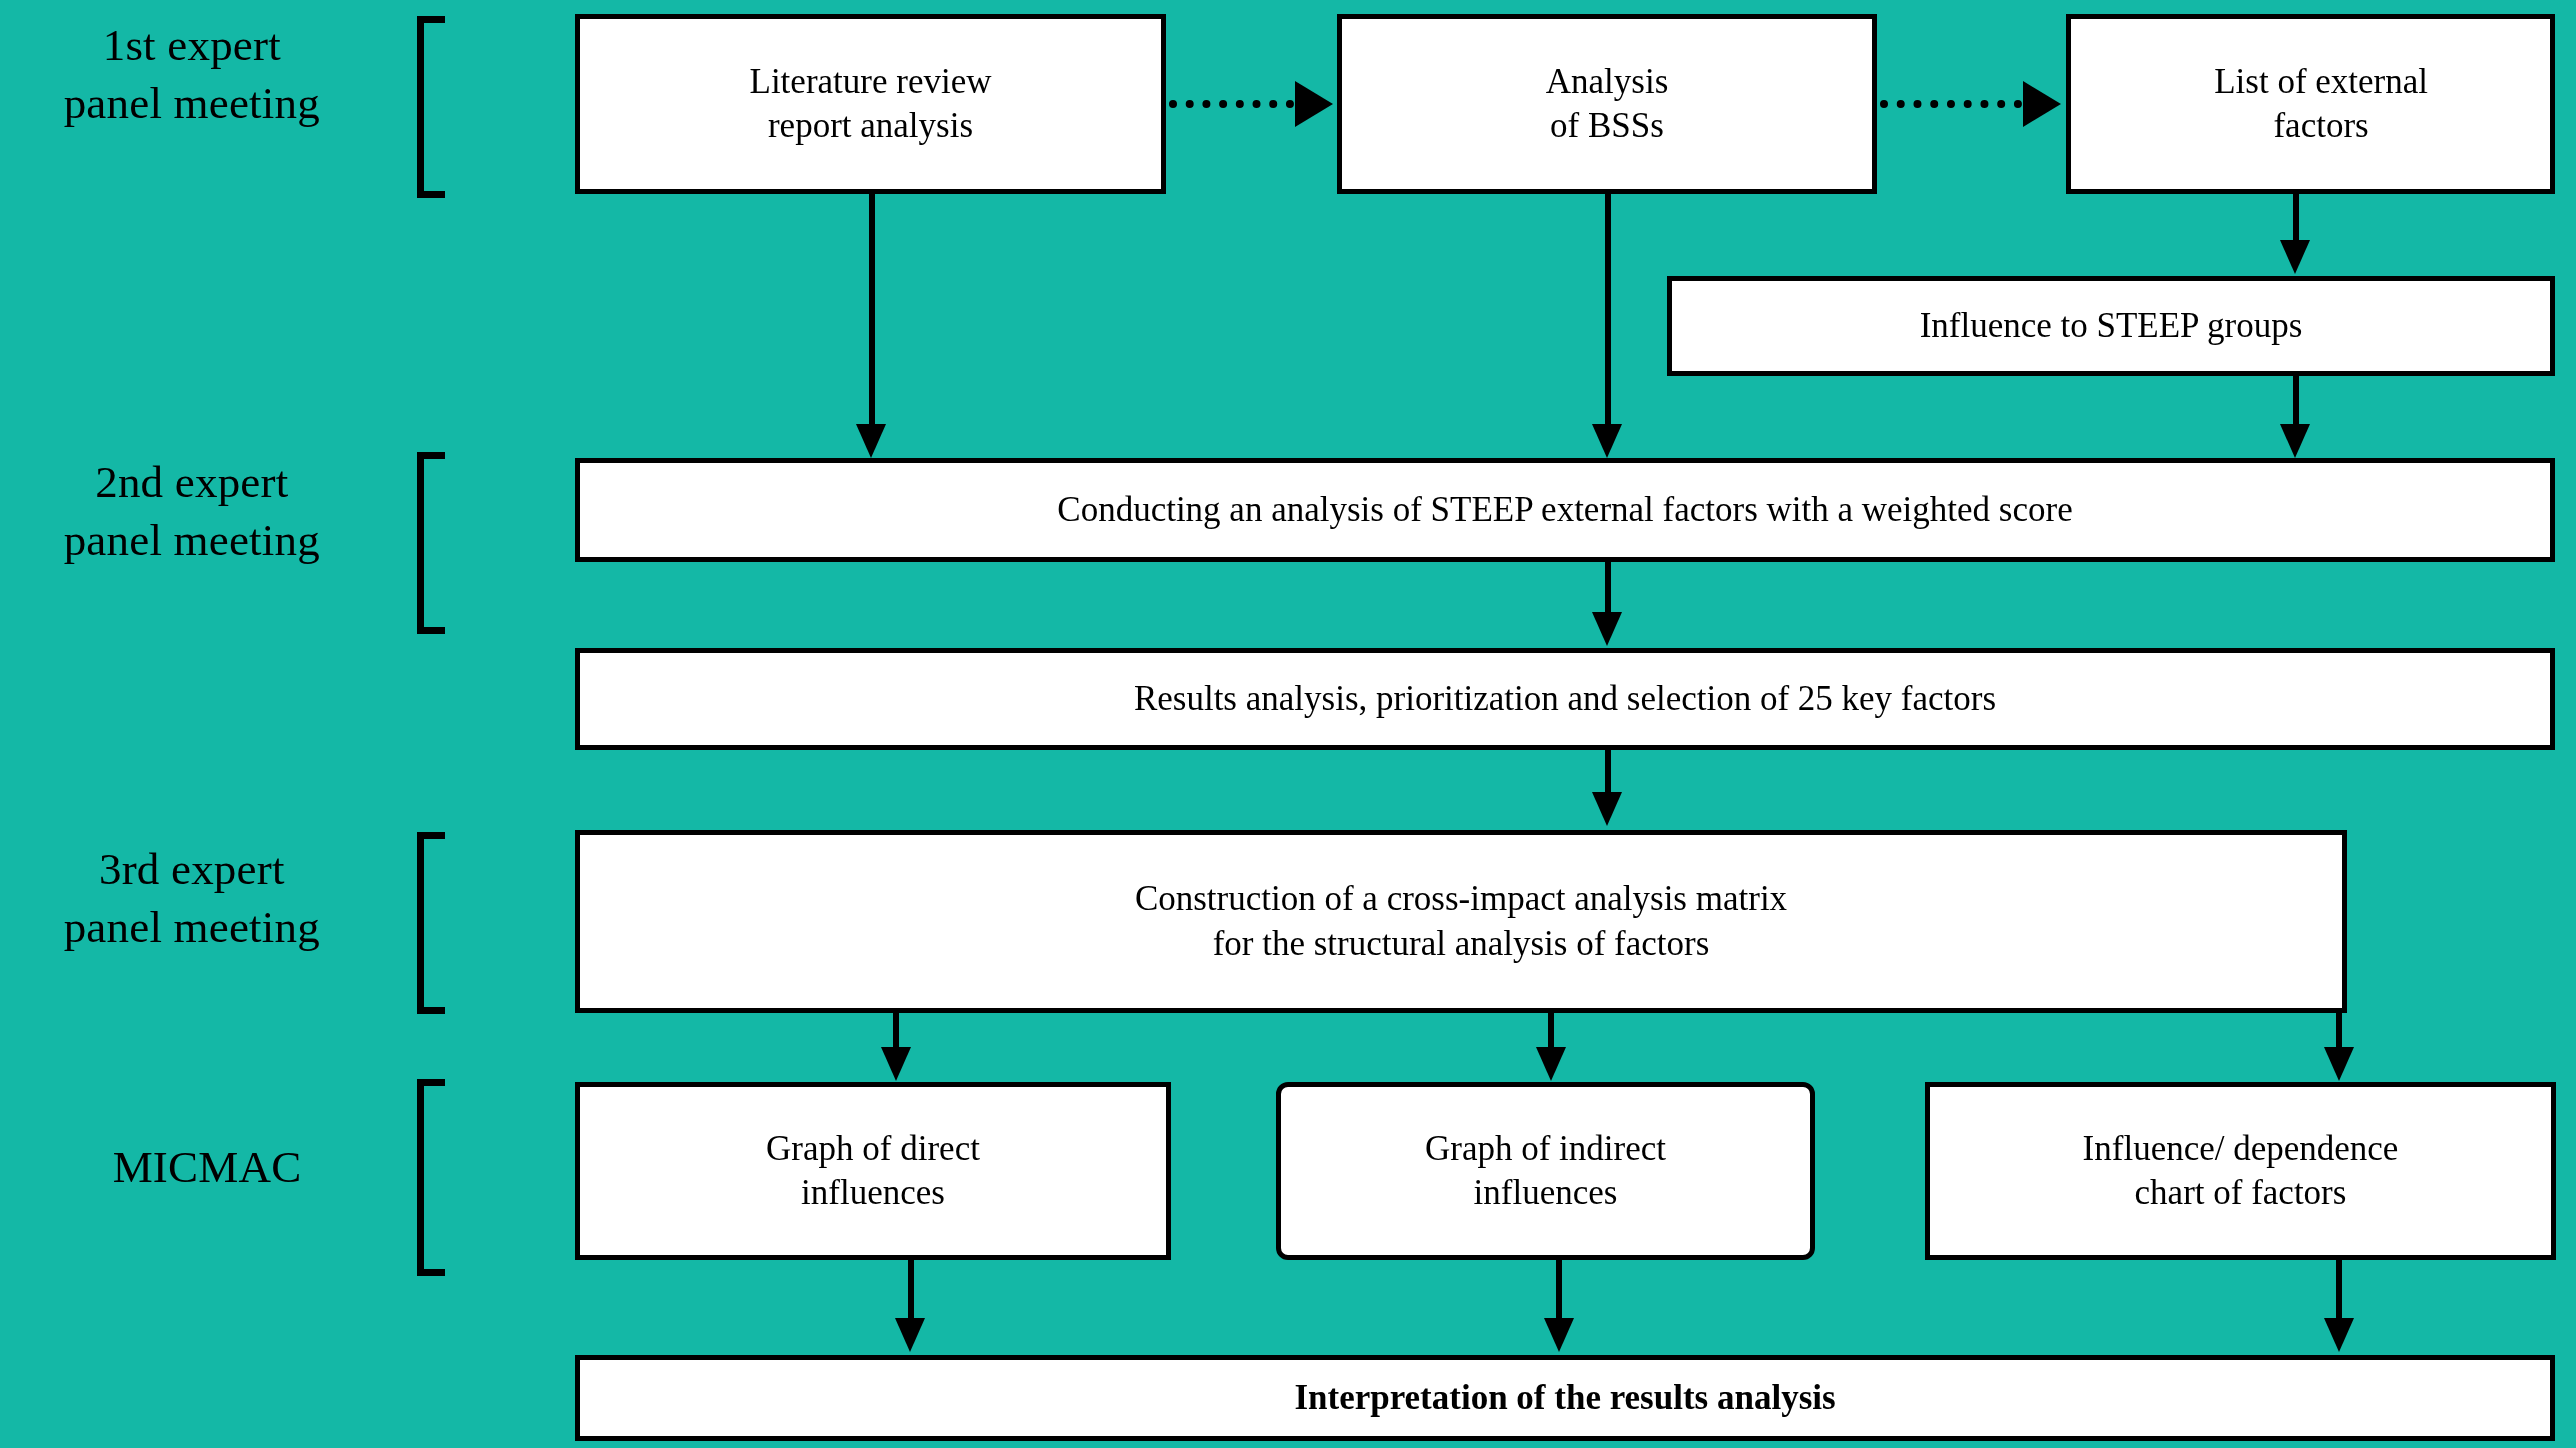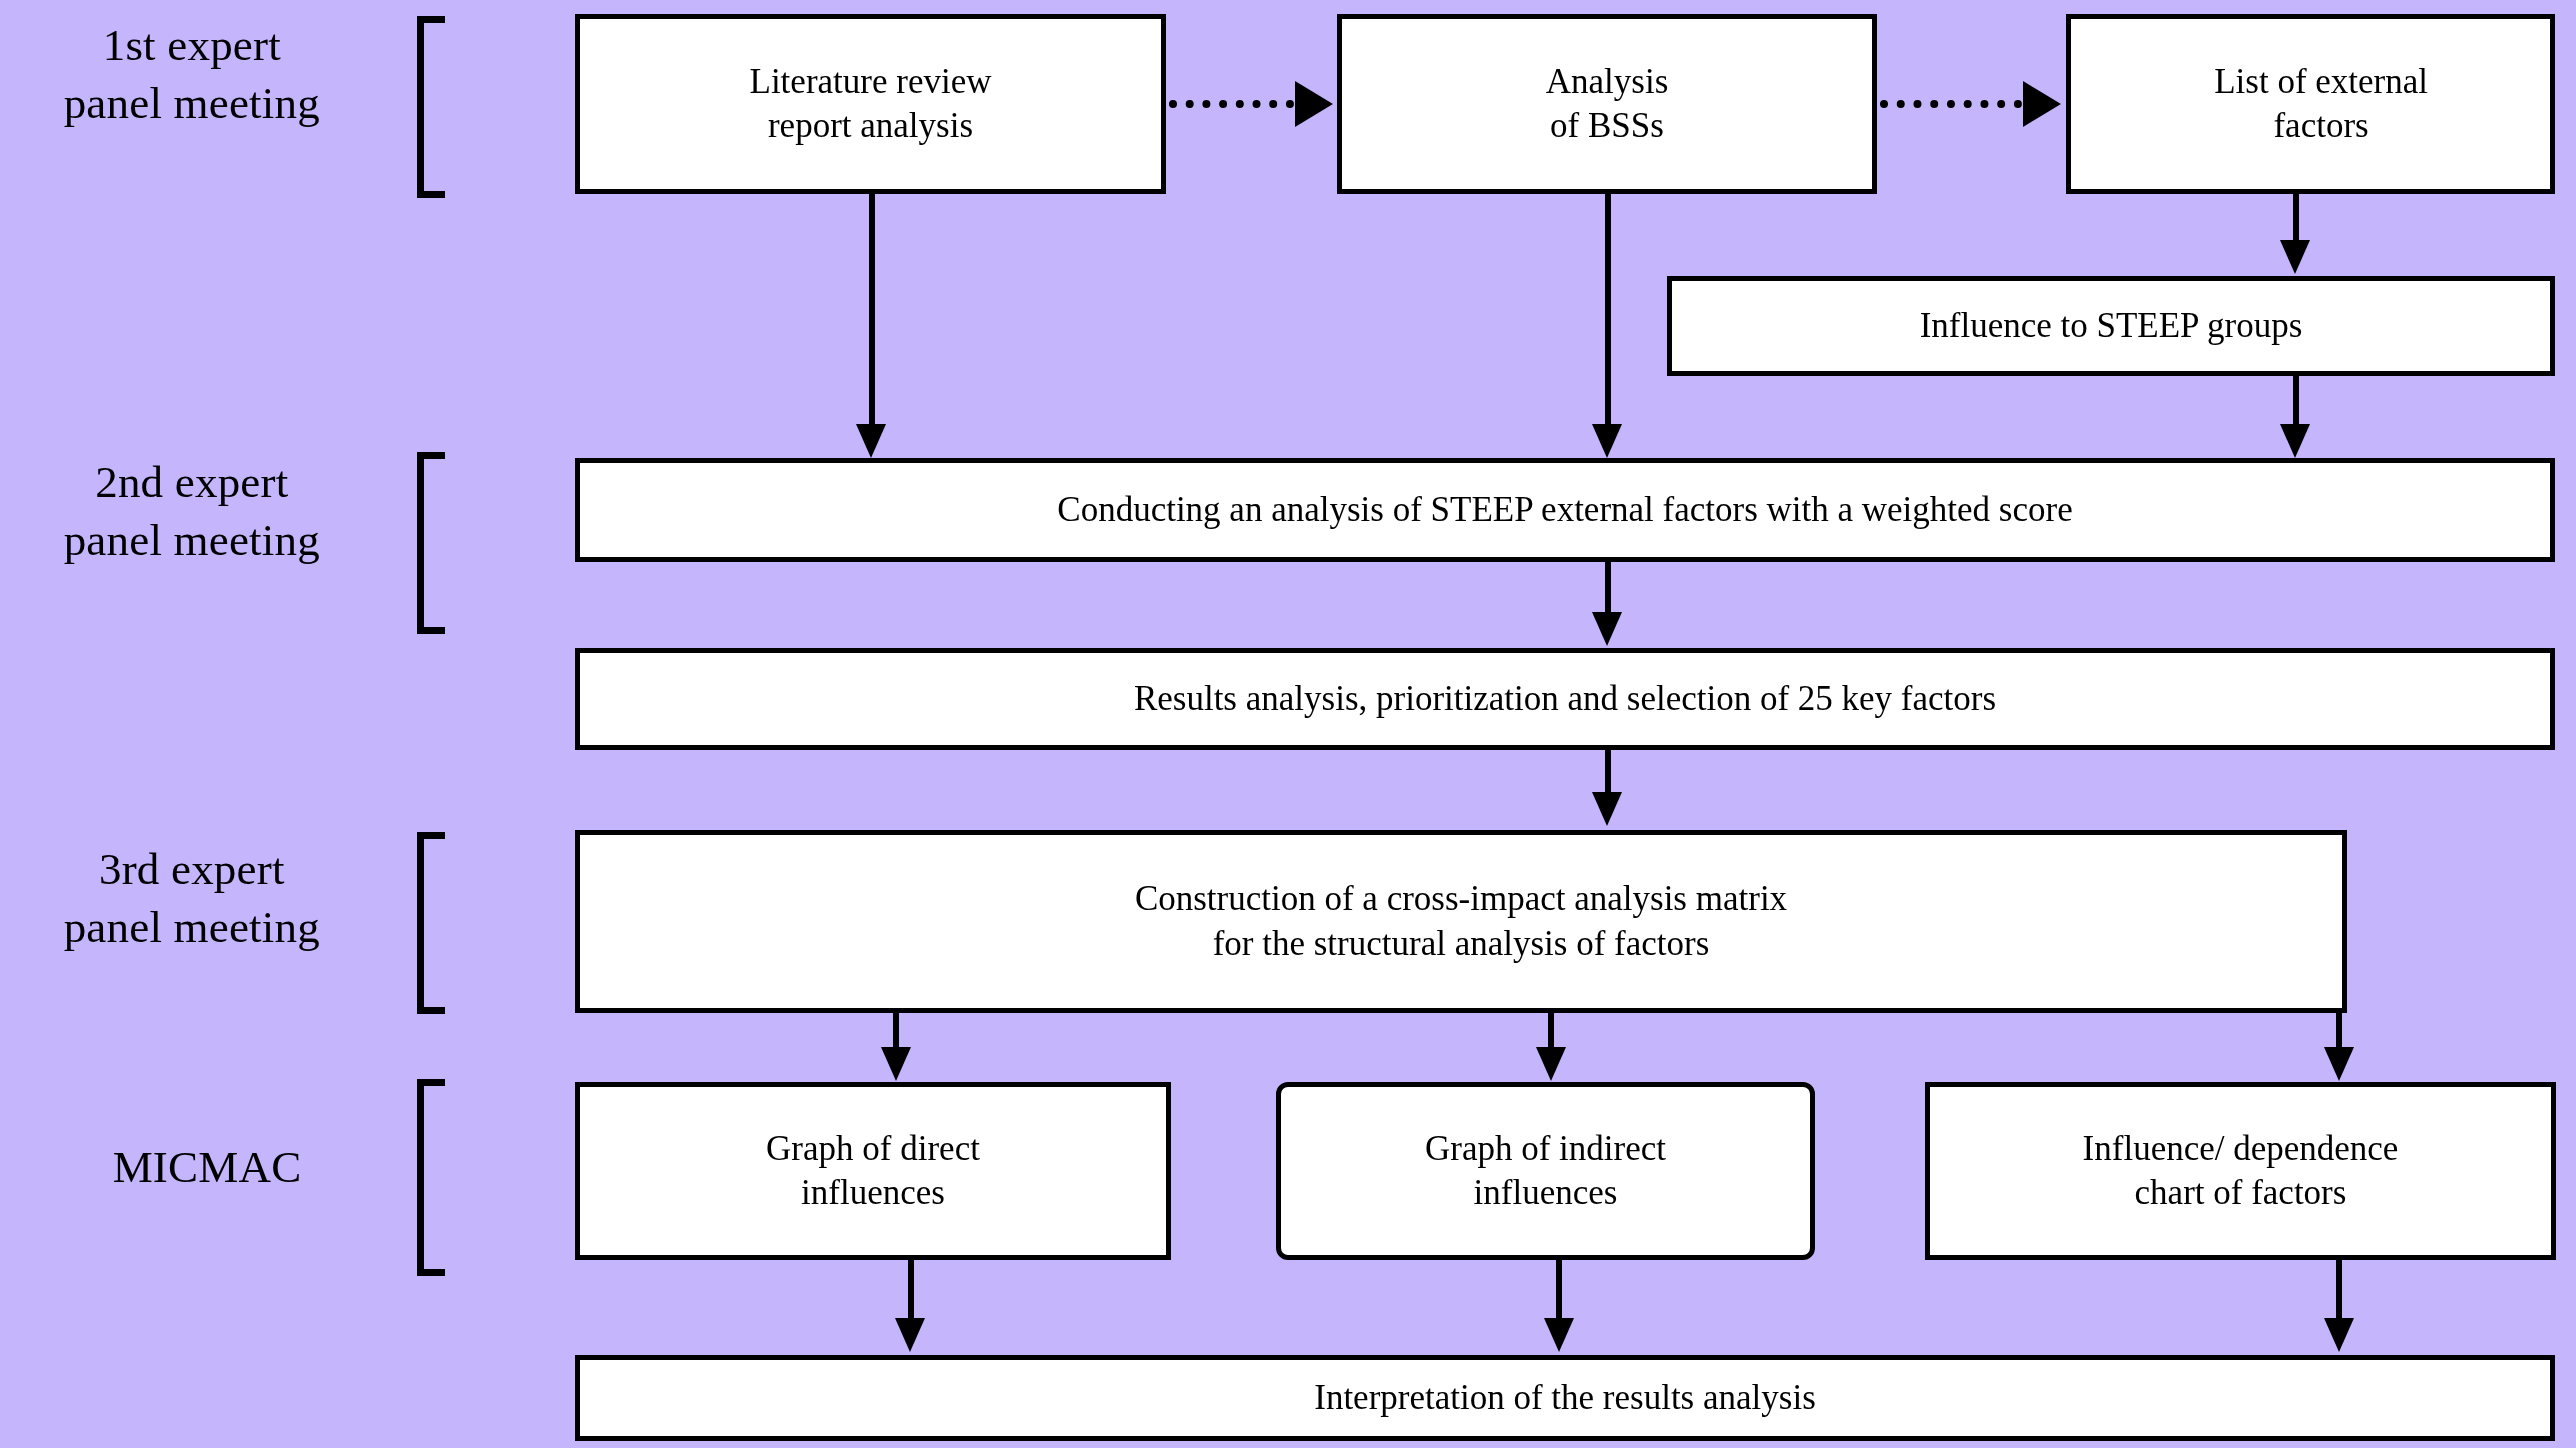--- a/index.html
+++ b/index.html
@@ -4,21 +4,21 @@
 <style>
   html, body {
     margin: 0;
     padding: 0;
     background: #ffffff;
   }
   #canvas {
     position: relative;
     width: 2576px;
     height: 1449px;
-    background: #c4b5fd;
+    background: #14b8a6;
     font-family: "Liberation Serif", "DejaVu Serif", serif;
     overflow: hidden;
   }
 
   
   .stage-label {
     position: absolute;
     text-align: center;
     color: #000;
     font-size: 45px;
@@ -46,21 +46,21 @@
     display: flex;
     align-items: center;
     justify-content: center;
     text-align: center;
     color: #000;
     font-size: 35px;
     line-height: 1.26;
     white-space: pre-line;
     padding: 1.6px 7.8px;
   }
-  .box.bold { font-weight: normal; text-align: right; }
+  .box.bold { font-weight: bold; text-align: right; }
 
   
   .vline {
     position: absolute;
     width: 5.5px;
     background: #000;
   }
   .arrow-down {
     position: absolute;
     width: 0;

